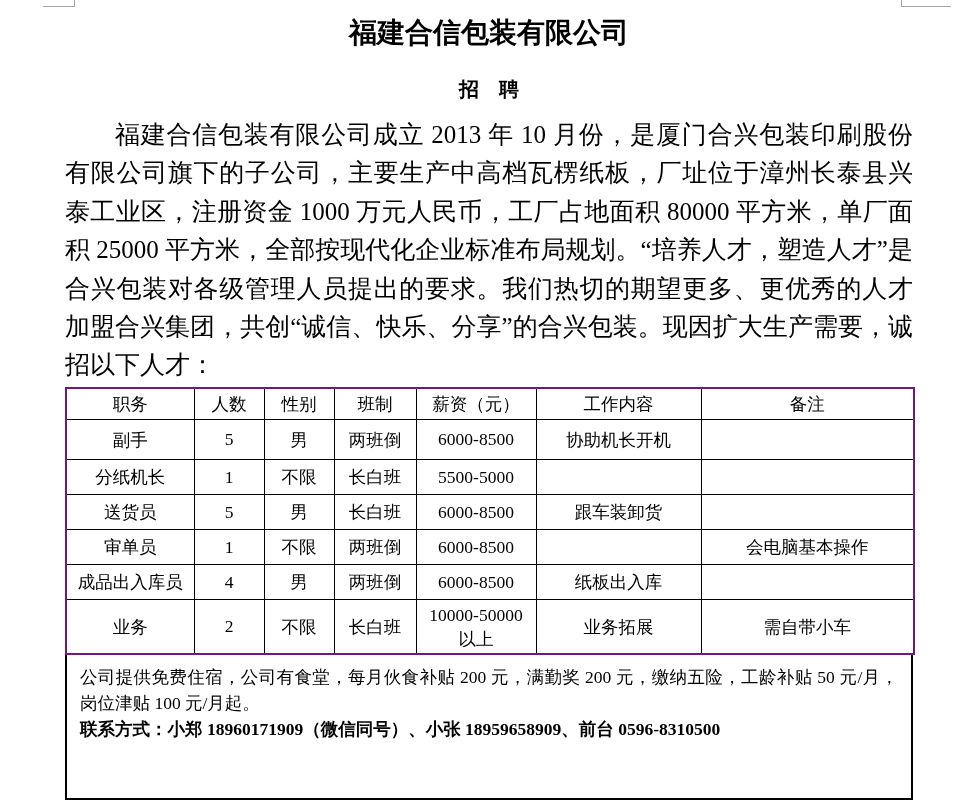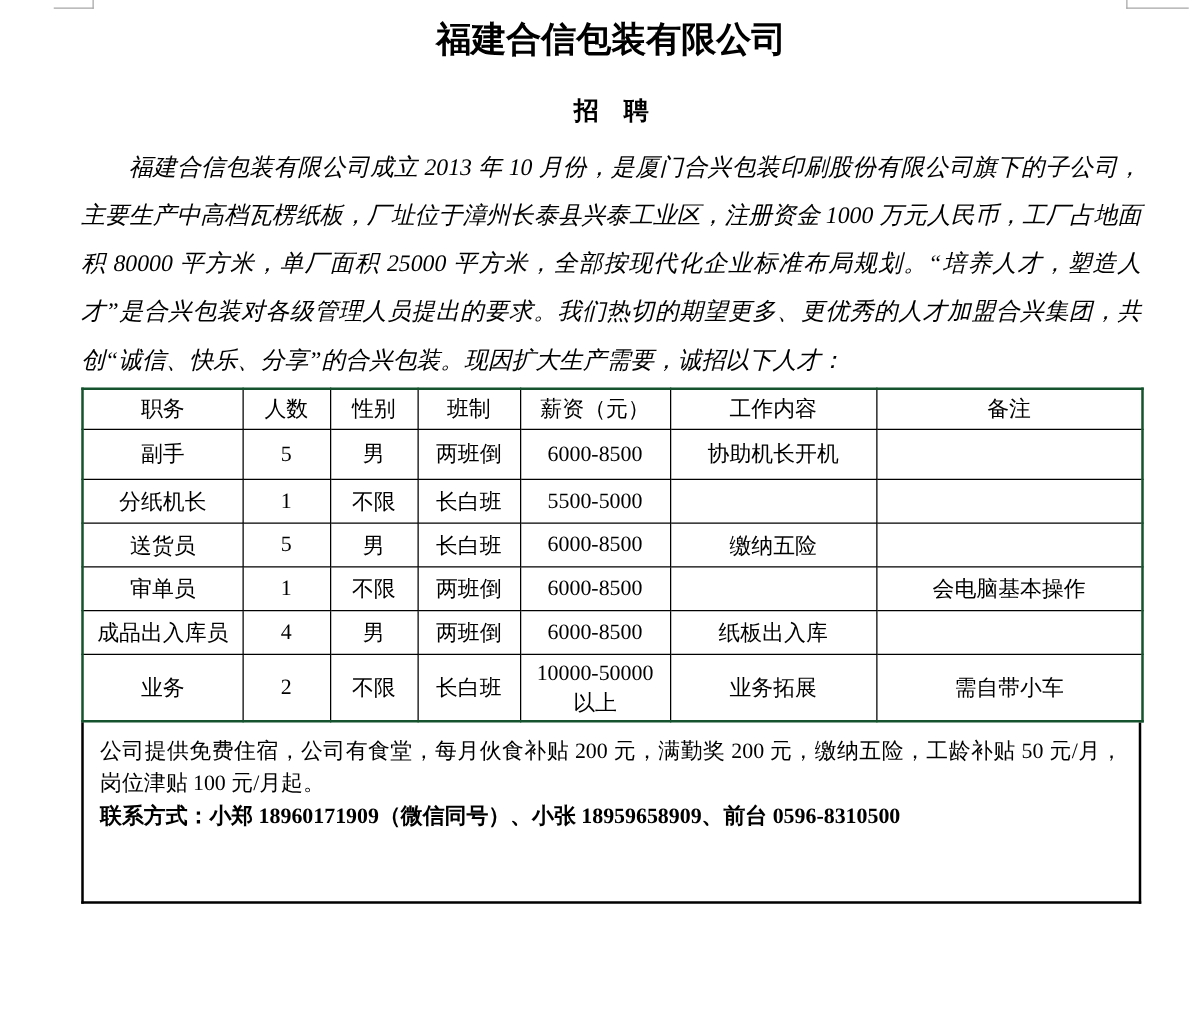--- a/index.html
+++ b/index.html
@@ -24,32 +24,31 @@
     line-height:40px;
   }
   .doc-subtitle {
     margin:16px 0 0 0;
     text-align:center;
     font-size:20px; font-weight:bold;
     line-height:40px;
   }
   .intro {
     margin:7px 0 0 0;
-    font-size:19px;
+    font-size:25px;
     line-height:38.4px;
     text-align:justify;
     text-indent:2em;
-    font-style:italic;
   }
 
   table.jobs {
     width:848px;
     border-collapse:collapse;
     table-layout:fixed;
-    border:2px solid #14532d;
+    border:2px solid #701a75;
     font-size:17.5px;
     margin-top:2px;
   }
   table.jobs th, table.jobs td {
     border:1.5px solid #000;
     text-align:center;
     vertical-align:middle;
     font-weight:normal;
     padding:1px 5px;
     overflow:hidden;
@@ -127,21 +126,21 @@
           <td>5500-5000</td>
           <td></td>
           <td></td>
         </tr>
         <tr class="r-35">
           <td>送货员</td>
           <td>5</td>
           <td>男</td>
           <td>长白班</td>
           <td>6000-8500</td>
-          <td>缴纳五险</td>
+          <td>跟车装卸货</td>
           <td></td>
         </tr>
         <tr class="r-35">
           <td>审单员</td>
           <td>1</td>
           <td>不限</td>
           <td>两班倒</td>
           <td>6000-8500</td>
           <td></td>
           <td>会电脑基本操作</td>

